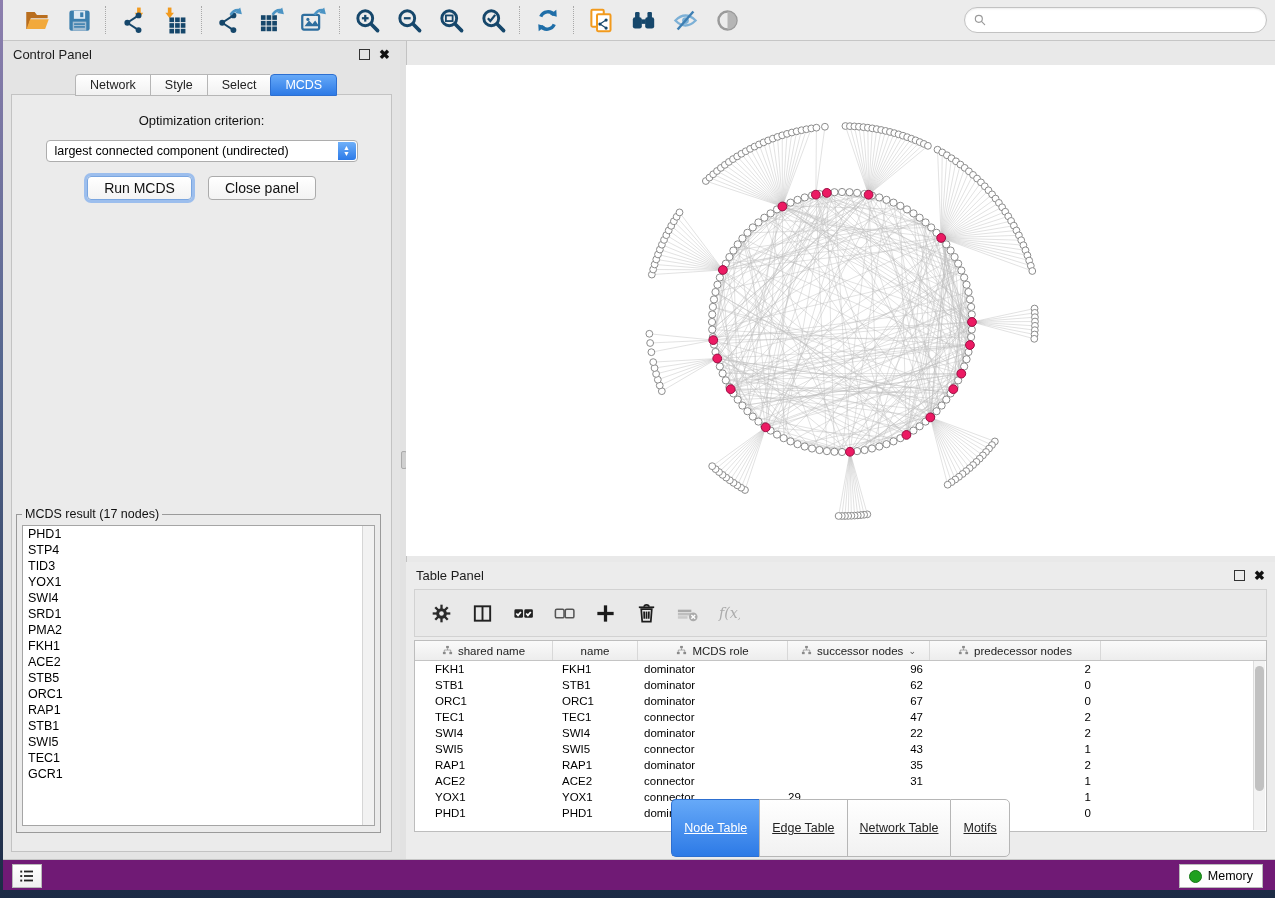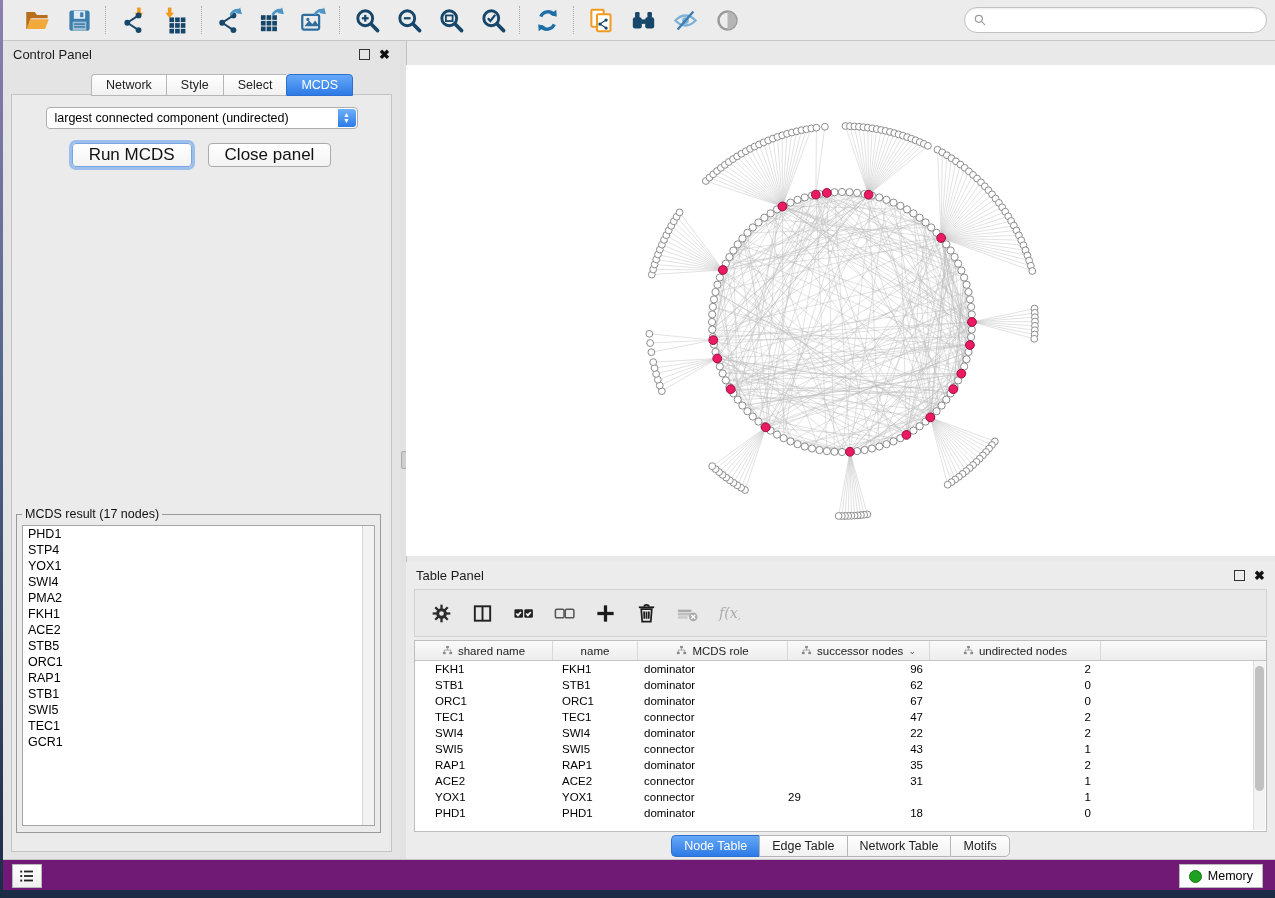--- a/index.html
+++ b/index.html
@@ -18,36 +18,36 @@
              border-radius:13px;display:flex;align-items:center;padding:0 8px;box-shadow:inset 0 1px 2px rgba(0,0,0,.08);}
   .searchbox svg{width:14px;height:14px;margin-right:4px;}
   .searchbox input{border:none;outline:none;flex:1;font-size:12px;background:transparent;}
   
   .cpanel{position:absolute;left:0;top:41px;width:397px;bottom:30px;background:#e4e4e4;border-right:1px solid #bdbdbd;}
   .panel-head{height:26px;display:flex;align-items:center;padding:0 10px;}
   .panel-title{font-size:13px;color:#1c1c1c;}
   .panel-ctrls{margin-left:auto;display:flex;gap:9px;align-items:center;}
   .float-ic{width:9px;height:9px;border:1.5px solid #333;display:inline-block;}
   .close-ic{font-size:13px;font-weight:bold;color:#111;line-height:9px;cursor:pointer;}
-  .tabs{position:absolute;left:72px;top:33px;display:flex;z-index:3;margin-left:16px;}
+  .tabs{position:absolute;left:72px;top:33px;display:flex;z-index:3;}
   .tab{height:20px;padding:0 14px;font-size:12.5px;display:flex;align-items:center;background:linear-gradient(#ffffff,#f1f1f1);
        border:1px solid #b6b6b6;border-right:none;color:#222;cursor:pointer;}
   .tab:first-child{border-radius:4px 0 0 0;}
   .tab:last-child{border-right:1px solid #b6b6b6;border-radius:0 4px 0 0;}
   .tab.active{background:linear-gradient(#66a9f8,#2d7ae6);color:#fff;border-color:#2d6fd0;border-radius:4px 4px 0 0;}
   .cp-content{position:absolute;left:8px;right:8px;top:53px;bottom:8px;background:#ebebeb;border:1px solid #c3c3c3;}
   .opt-label{text-align:center;font-size:13px;color:#111;margin-top:18px;}
   .selectbox{position:relative;margin:12px auto 0 auto;width:312px;height:22px;background:#fff;border:1px solid #adadad;
              border-radius:4px;display:flex;align-items:center;font-size:12.5px;padding-left:8px;box-sizing:border-box;cursor:pointer;}
   .stepper{position:absolute;right:1px;top:1px;bottom:1px;width:18px;border-radius:0 3px 3px 0;
            background:linear-gradient(#6fb0f9,#2c7ae8);display:flex;flex-direction:column;align-items:center;justify-content:center;color:#fff;}
   .stepper span{font-size:7px;line-height:6px;}
   .btnrow{display:flex;justify-content:center;gap:16px;margin-top:14px;}
   .pbtn{height:22px;padding:0 16px;background:linear-gradient(#ffffff,#f3f3f3);border:1px solid #ababab;border-radius:4px;
-        font-size:17px;color:#111;display:flex;align-items:center;cursor:pointer;}
+        font-size:14px;color:#111;display:flex;align-items:center;cursor:pointer;}
   .pbtn.focused{box-shadow:0 0 0 3px rgba(104,160,238,.6);border-color:#7aa6e0;}
   fieldset.result{position:absolute;left:4px;right:10px;top:412px;bottom:18px;border:1px solid #9a9a9a;margin:0;padding:4px 5px 6px 5px;}
   fieldset.result legend{font-size:12.5px;padding:0 3px;color:#111;}
   .listbox{position:relative;width:100%;height:100%;background:#fff;border:1px solid #a5a5a5;box-sizing:border-box;overflow:hidden;}
   .listbox .item{font-size:12.5px;line-height:16px;padding-left:5px;color:#000;}
   .list-scroll{position:absolute;top:0;right:0;bottom:0;width:11px;background:#f2f2f2;border-left:1px solid #d6d6d6;}
   
   .vsplit{position:absolute;left:397px;top:41px;width:6px;bottom:30px;background:#e2e2e2;border-right:1px solid #c2c2c2;}
   .vsplit .handle{position:absolute;left:1px;top:410px;width:4px;height:16px;background:#cfcfcf;border:1px solid #aaa;border-radius:2px;}
   
@@ -72,22 +72,22 @@
   .thead{display:flex;height:19px;background:linear-gradient(#fafafa,#ededed);border-bottom:1px solid #c4c4c4;}
   .thcell{display:flex;align-items:center;justify-content:center;gap:5px;font-size:11.5px;color:#222;
           border-right:1px solid #d8d8d8;box-sizing:border-box;cursor:pointer;}
   .thcell svg{width:11px;height:11px;}
   .sortarrow{font-size:9px;color:#555;}
   .trow{display:flex;height:16px;align-items:center;}
   .tcell{font-size:11.5px;color:#000;box-sizing:border-box;white-space:nowrap;overflow:hidden;}
   .tscroll{position:absolute;right:1px;top:20px;bottom:1px;width:11px;background:#f3f3f3;border-left:1px solid #ddd;}
   .tthumb{position:absolute;left:1px;right:1px;top:5px;height:125px;background:#c1c1c1;border-radius:5px;}
   .btabs{position:absolute;left:0;right:0;bottom:3px;display:flex;justify-content:center;}
-  .btab{height:20px;padding:0 12px;font-size:12.5px;display:flex;align-items:center;background:linear-gradient(#ffffff,#f1f1f1);
-        border:1px solid #b6b6b6;border-right:none;color:#222;cursor:pointer;}
+  .btab{height:20px;padding:18px 12px;font-size:12.5px;display:flex;align-items:center;background:linear-gradient(#ffffff,#f1f1f1);
+        border:1px solid #b6b6b6;border-right:none;color:#222;cursor:pointer;text-decoration:underline;}
   .btab:first-child{border-radius:5px 0 0 5px;}
   .btab:last-child{border-right:1px solid #b6b6b6;border-radius:0 5px 5px 0;}
   .btab.active{background:linear-gradient(#66a9f8,#2d7ae6);color:#fff;border-color:#2d6fd0;}
   
   .statusbar{position:absolute;left:0;right:0;bottom:0;height:30px;background:#701a75;border-top:1px solid #c5c5c5;}
   .listbtn{position:absolute;left:9px;top:4px;width:28px;height:22px;background:linear-gradient(#fff,#f0f0f0);
            border:1px solid #b9b9b9;display:flex;align-items:center;justify-content:center;cursor:pointer;}
   .membtn{position:absolute;right:12px;top:4px;height:22px;background:#fdfdfd;border:1px solid #b9b9b9;
           display:flex;align-items:center;gap:6px;padding:0 9px;font-size:12.5px;cursor:pointer;}
   .memdot{width:11px;height:11px;border-radius:50%;background:#1fa01f;border:1px solid #157815;}
@@ -313,39 +313,42 @@
         <span class="close-ic">✖</span>
       </span>
     </div>
     <div class="tabs" id="cp-tabs">
         <div class="tab">Network</div>
         <div class="tab">Style</div>
         <div class="tab">Select</div>
         <div class="tab active">MCDS</div>
       </div>
     <div class="cp-content">
+      <div class="opt-label">Optimization criterion:</div>
       <div class="selectbox">
         <span>largest connected component (undirected)</span>
         <span class="stepper">
             <span>▲</span>
             <span>▼</span>
           </span>
       </div>
       <div class="btnrow">
         <div class="pbtn focused">Run MCDS</div>
         <div class="pbtn">Close panel</div>
       </div>
       <fieldset class="result">
         <legend>MCDS result (17 nodes)</legend>
         <div class="listbox" id="result-list">
           <div class="list-scroll"></div>
         <div class="item">PHD1</div>
             <div class="item">STP4</div>
+            <div class="item">TID3</div>
             <div class="item">YOX1</div>
             <div class="item">SWI4</div>
+            <div class="item">SRD1</div>
             <div class="item">PMA2</div>
             <div class="item">FKH1</div>
             <div class="item">ACE2</div>
             <div class="item">STB5</div>
             <div class="item">ORC1</div>
             <div class="item">RAP1</div>
             <div class="item">STB1</div>
             <div class="item">SWI5</div>
             <div class="item">TEC1</div>
             <div class="item">GCR1</div>
@@ -1228,21 +1231,21 @@
             <svg viewBox="0 0 24 24" width="11" height="11">
               <g fill="#8a8a8a">
                 <rect x="9" y="2" width="6" height="5"></rect>
                 <rect x="2" y="15" width="6" height="5"></rect>
                 <rect x="16" y="15" width="6" height="5"></rect>
               </g>
               <g stroke="#8a8a8a" stroke-width="1.6" fill="none">
                 <path d="M12 7 v4 M5 15 v-4 h14 v4"></path>
               </g>
             </svg>
-            <span>undirected nodes</span>
+            <span>predecessor nodes</span>
           </div>
         </div>
       <div id="table-body">
           <div class="trow">
             <div class="tcell" style="width: 138px; text-align: left; padding-left: 20px;">FKH1</div>
             <div class="tcell" style="width: 85px; text-align: left; padding-left: 9px;">FKH1</div>
             <div class="tcell" style="width: 150px; text-align: left; padding-left: 6px;">dominator</div>
             <div class="tcell" style="width: 142px; text-align: right; padding-right: 7px;">96</div>
             <div class="tcell" style="width: 171px; text-align: right; padding-right: 10px;">2</div>
           </div>

